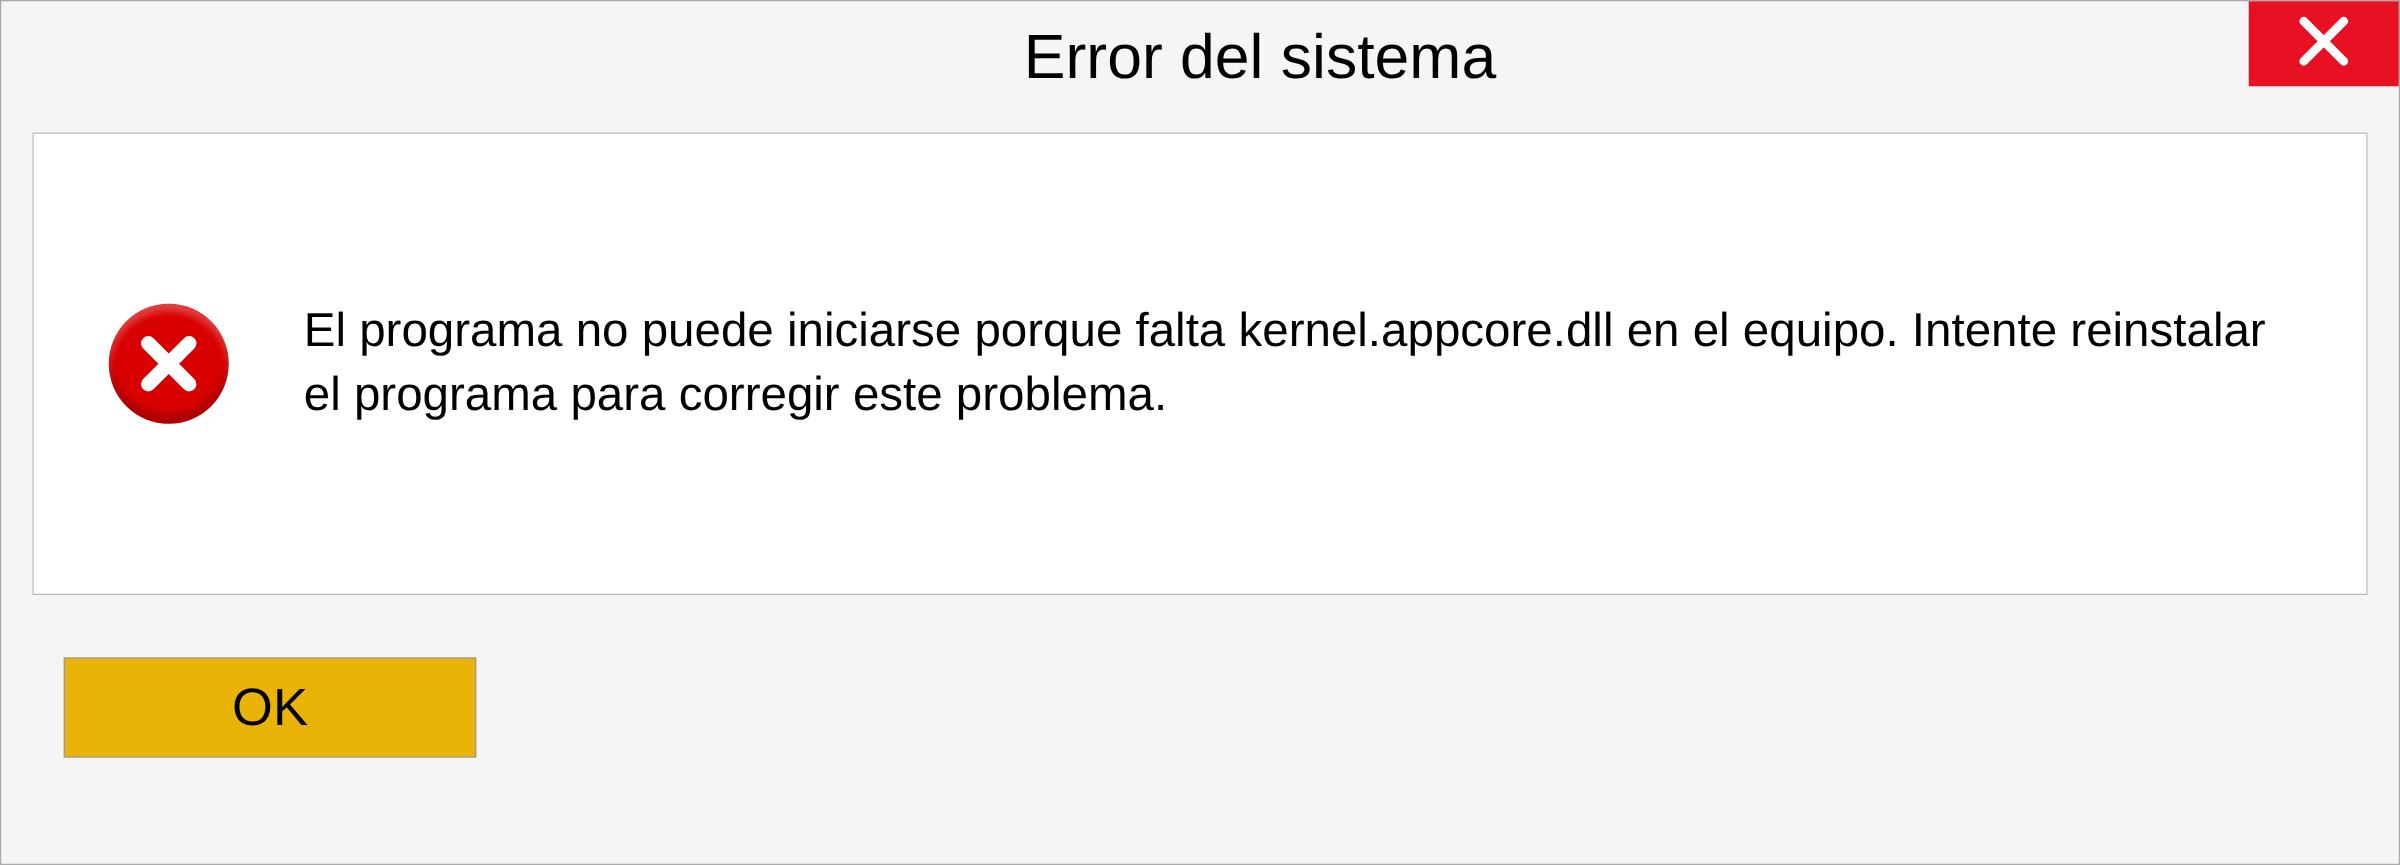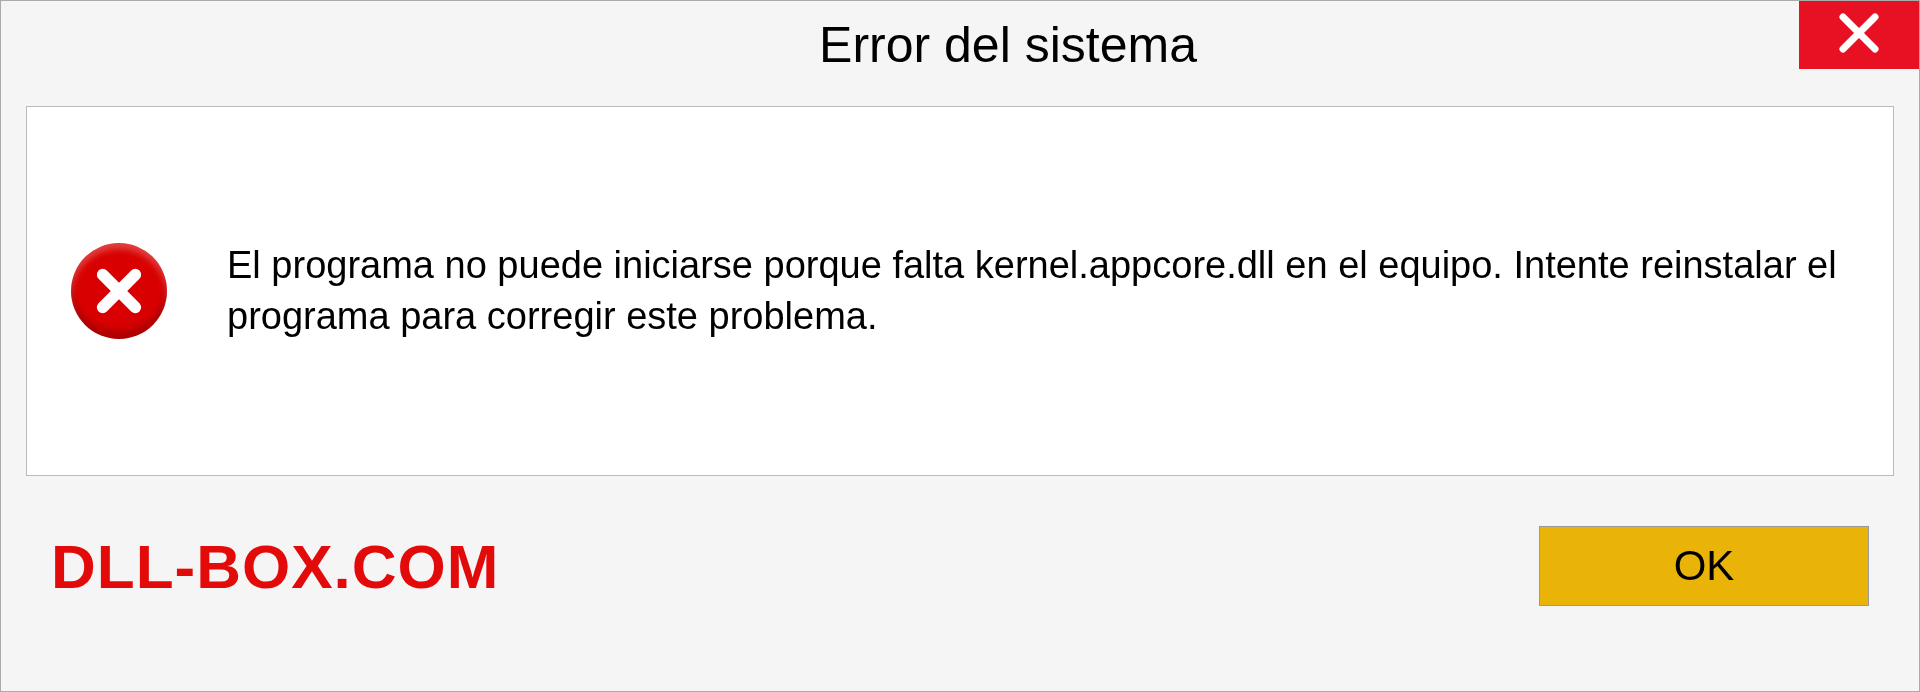--- a/index.html
+++ b/index.html
@@ -58,21 +58,21 @@
       width: 48px;
       height: 48px;
     }
     .content-panel {
       margin: 20px 25px 10px 25px;
       background: #fff;
       border: 1px solid #bbb;
       height: 370px;
       display: flex;
       align-items: center;
-      padding: 0 44px;
+      padding: 0 60px;
     }
     .error-icon {
       width: 96px;
       height: 96px;
       border-radius: 50%;
       background: #d80000;
       display: flex;
       align-items: center;
       justify-content: center;
       flex-shrink: 0;
@@ -136,16 +136,15 @@
     <div class="error-icon">
       <svg viewBox="0 0 24 24">
         <line x1="5" y1="5" x2="19" y2="19" stroke="#fff" stroke-width="5" stroke-linecap="round"></line>
         <line x1="19" y1="5" x2="5" y2="19" stroke="#fff" stroke-width="5" stroke-linecap="round"></line>
       </svg>
     </div>
     <div class="message-text">El programa no puede iniciarse porque falta kernel.appcore.dll en el equipo. Intente reinstalar el programa para corregir este problema.</div>
   </div>
 
   <div class="footer">
-    <div class="watermark">DLL-BOX.COM</div>
     <button class="ok-btn">OK</button>
   </div>
 </div>
 
 </body></html>

